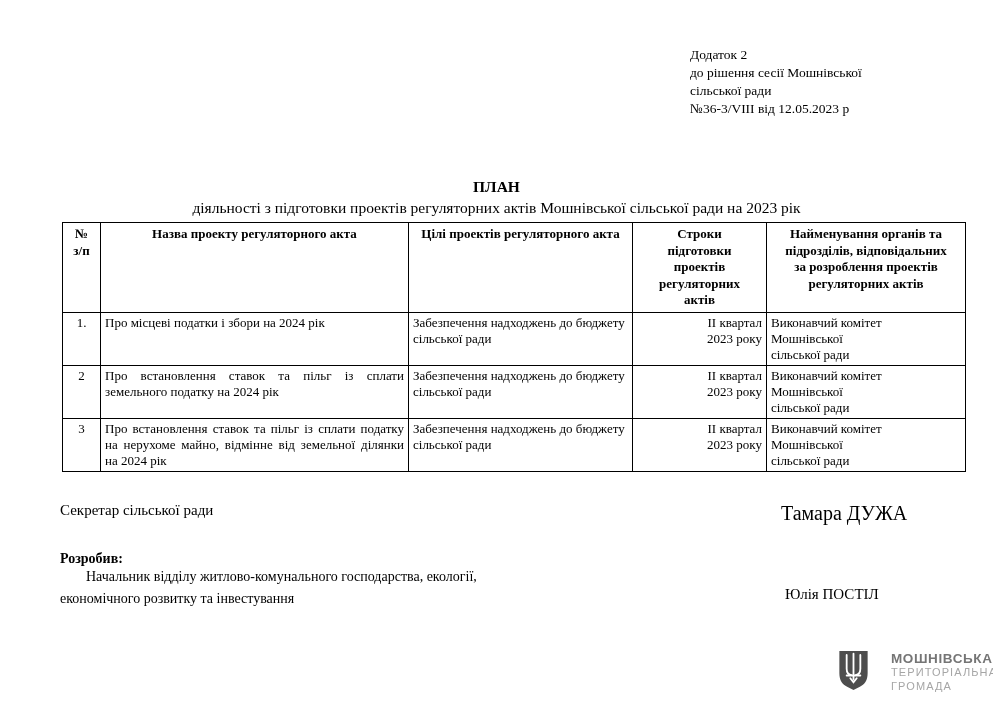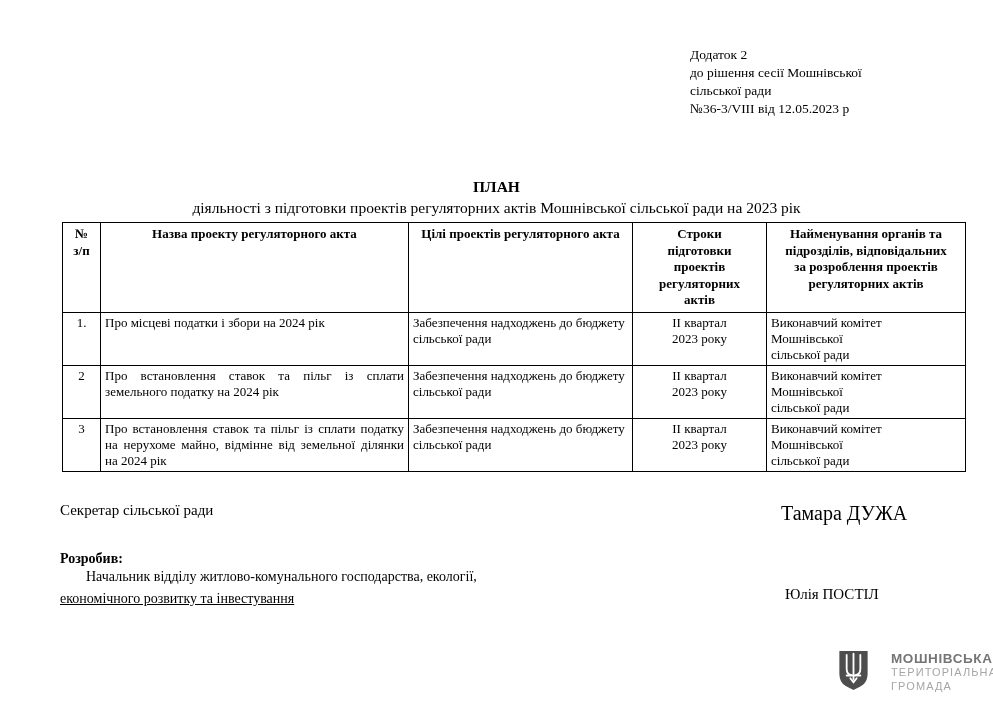--- a/index.html
+++ b/index.html
@@ -57,33 +57,33 @@
     padding: 3px 2px;
     height: 80px;
   }
   table.plan td {
     line-height: 16px;
     padding: 2px 4px;
   }
   td.cell-num { text-align: center; }
   td.cell-name { text-align: justify; }
   td.cell-goal { text-align: left; }
-  td.cell-term { text-align: center; margin-top: 48px; }
+  td.cell-term { text-align: right; margin-top: 48px; }
   td.cell-resp { text-align: left; padding-left: 10px; }
   tr.row-a td { height: 44px; }
   tr.row-b td { height: 44px; }
   tr.row-c td { height: 46px; }
 
   
   .abs { position: absolute; }
   .sig-sec-title   { left: 60px;  top: 502px; font-size: 15px; }
   .sig-sec-name    { left: 781px; top: 502px; font-size: 20px; }
   .sig-dev-label   { left: 60px;  top: 551px; font-size: 14px; font-weight: bold; }
   .sig-dev-line1   { left: 60px;  top: 569px; font-size: 14px; margin-left: 26px; }
-  .sig-dev-line2   { left: 60px;  top: 591px; font-size: 14px; text-decoration: underline; }
+  .sig-dev-line2   { left: 60px;  top: 591px; font-size: 14px; }
   .sig-dev-name    { left: 785px; top: 586px; font-size: 15px; }
 
   
   .logo {
     position: absolute;
     left: 838px;
     top: 649px;
     display: flex;
     align-items: center;
     gap: 22px;

